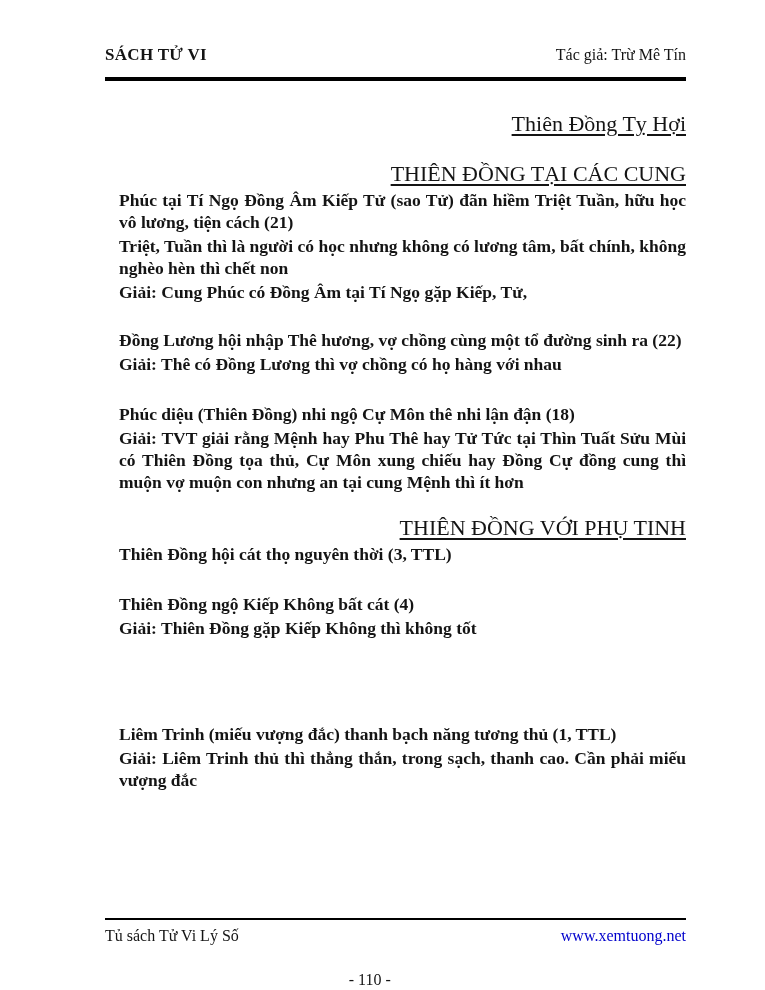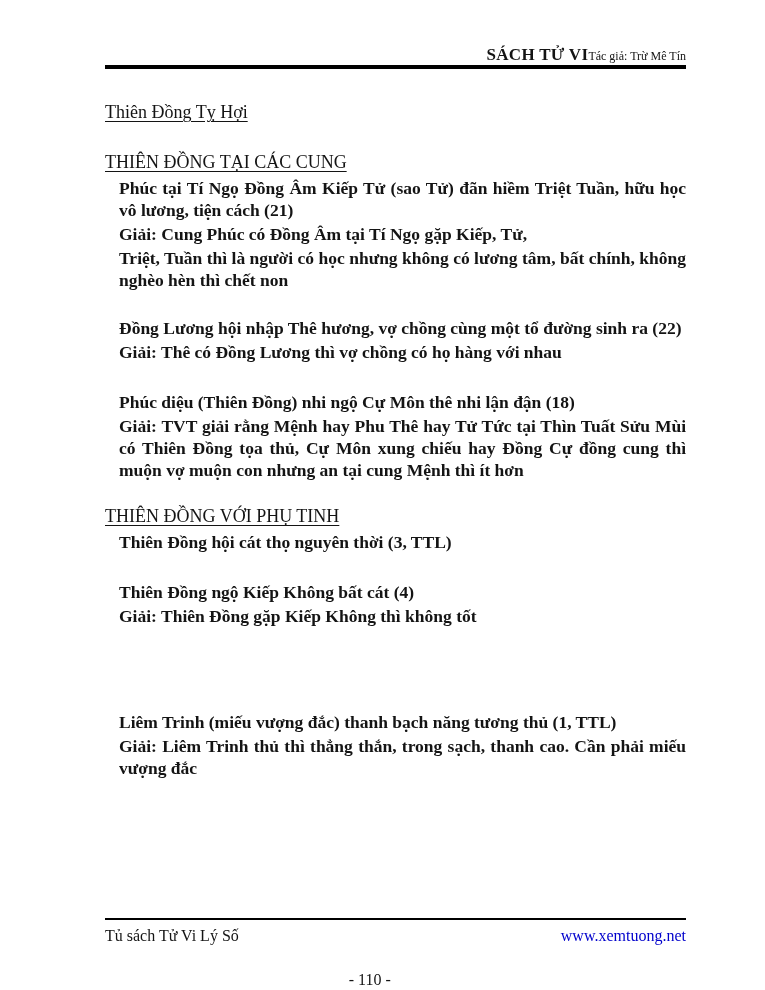--- a/index.html
+++ b/index.html
@@ -17,40 +17,41 @@
     color:var(--text);
     overflow:hidden;
   }
   .content{
     position:absolute;
     left:105px;top:45px;
     width:581px;
   }
   .page-header{
     display:flex;
-    justify-content:flex-end;
+    justify-content:space-between;
     align-items:baseline;
     border-bottom:4px solid var(--rule);
-    padding-bottom:0;
+    padding-bottom:12px;
   }
   .page-header .book-title{
     font-weight:bold;
     font-size:17px;
     letter-spacing:.3px;
   }
   .page-header .author{
-    font-size:12px;
+    font-size:16px;
   }
   .blocks{font-size:17.5px;line-height:22px;}
   .h{
     margin:0 0 4px 0;
-    font-size:18px;
+    font-size:22px;
     font-weight:normal;
     text-decoration:underline;
     text-underline-offset:3px;
+    text-align:right;
   }
   .para{
     margin:0 0 2px 14px;
     text-align:justify;
     font-weight:bold;
   }
   .g22{height:22px}.g24{height:24px}.g26{height:26px}
   .g28{height:28px}.g32{height:32px}.g54{height:54px}
   .page-footer{
     position:absolute;
@@ -80,22 +81,22 @@
       <span class="book-title">SÁCH TỬ VI</span>
       <span class="author">Tác giả: Trừ Mê Tín</span>
     </div>
 
     <div class="blocks">
       <div class="g32"></div>
       <p class="h">Thiên Đồng Tỵ Hợi</p>
       <div class="g24"></div>
       <p class="h">THIÊN ĐỒNG TẠI CÁC CUNG</p>
       <p class="para">Phúc tại Tí Ngọ Đồng Âm Kiếp Tử (sao Tử) đãn hiềm Triệt Tuần, hữu học vô lương, tiện cách  (21)</p>
+      <p class="para">Triệt, Tuần thì là người có học nhưng không có lương tâm, bất chính, không nghèo hèn thì chết non</p>
       <p class="para">Giải: Cung Phúc có Đồng Âm tại Tí Ngọ gặp Kiếp, Tử,</p>
-      <p class="para">Triệt, Tuần thì là người có học nhưng không có lương tâm, bất chính, không nghèo hèn thì chết non</p>
       <div class="g24"></div>
       <p class="para">Đồng Lương hội nhập Thê hương, vợ chồng cùng một tổ đường sinh ra  (22)</p>
       <p class="para">Giải: Thê có Đồng Lương thì vợ chồng có họ hàng với nhau</p>
       <div class="g26"></div>
       <p class="para">Phúc diệu (Thiên Đồng) nhi ngộ Cự Môn thê nhi lận đận  (18)</p>
       <p class="para">Giải: TVT giải rằng Mệnh hay Phu Thê hay Tử Tức tại Thìn Tuất Sửu Mùi có Thiên Đồng tọa thủ, Cự Môn xung chiếu hay Đồng Cự đồng cung thì muộn vợ muộn con nhưng an tại cung Mệnh thì ít hơn</p>
       <div class="g22"></div>
       <p class="h">THIÊN ĐỒNG VỚI PHỤ TINH</p>
       <p class="para">Thiên Đồng hội cát thọ nguyên thời  (3, TTL)</p>
       <div class="g26"></div>

